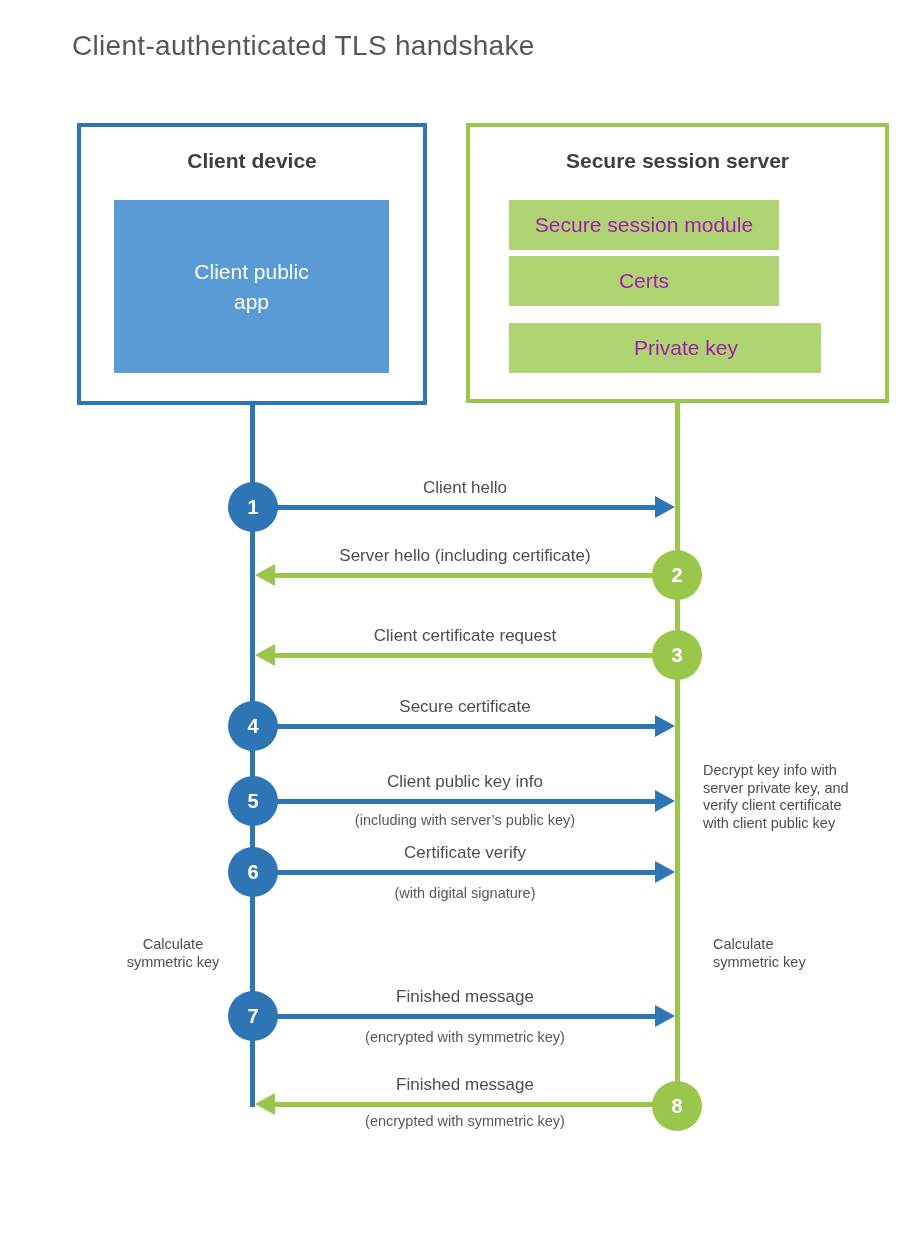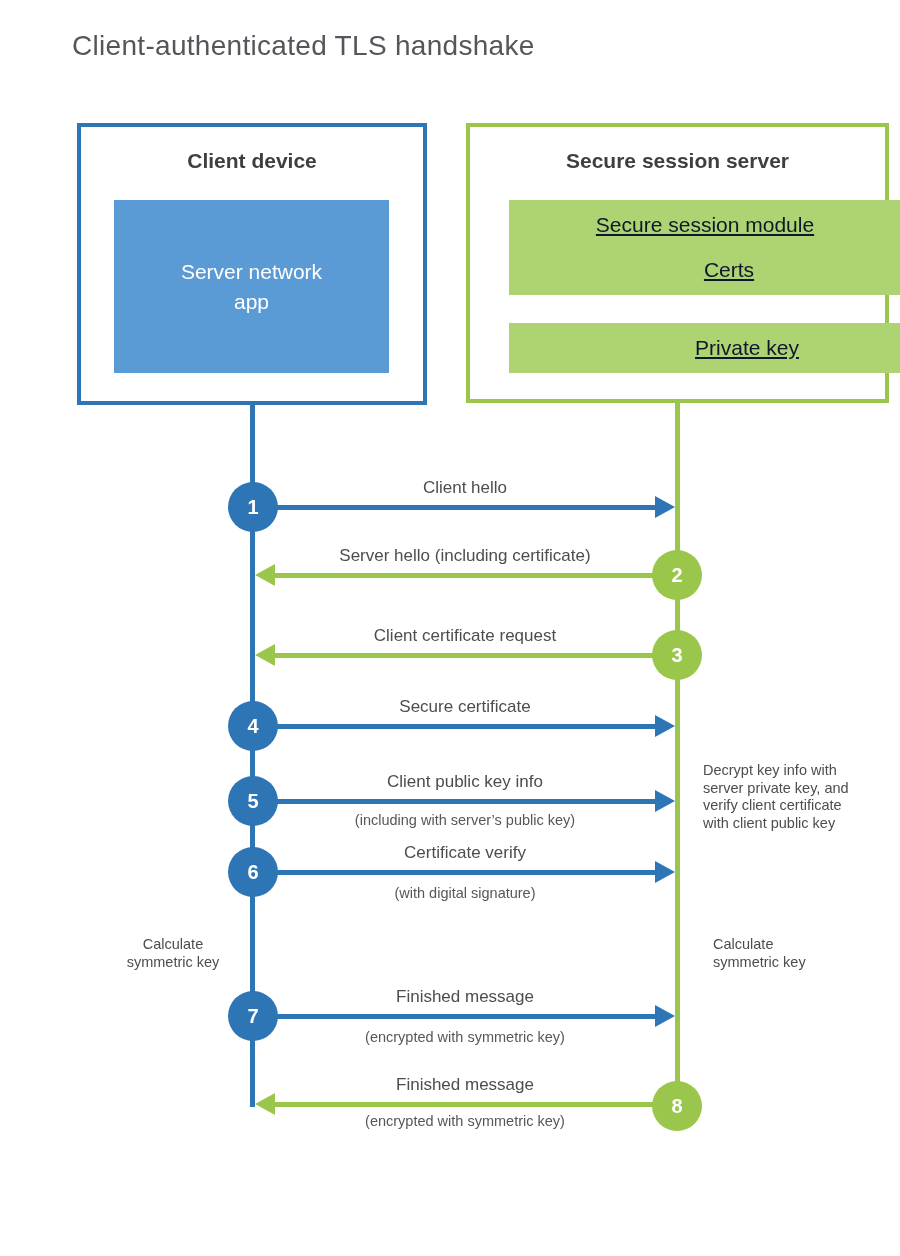--- a/index.html
+++ b/index.html
@@ -21,24 +21,24 @@
   .entity-heading {
     position:absolute; left:0; right:0; top:22px; text-align:center;
     font-size:21px; font-weight:bold; color:var(--text-dark);
   }
   .app-box {
     position:absolute; left:33px; top:73px; width:275px; height:173px;
     background:var(--blue-light); color:#fff; font-size:21px; line-height:30px;
     display:flex; align-items:center; justify-content:center; text-align:center; white-space:pre-line;
   }
   .module-bar {
-    position:absolute; left:39px; width:392px; height:50px; background:var(--green-light);
-    color:#0f172a; font-size:21px; display:flex; align-items:center; justify-content:center; text-align:center;text-decoration:underline;
+    position:absolute; left:39px; width:270px; height:50px; background:var(--green-light);
+    color:#a21caf; font-size:21px; display:flex; align-items:center; justify-content:center; text-align:center;
   }
-  .module-bar.m0 { top:73px; } .module-bar.m1 { top:118px;padding-left:24px; } .module-bar.m2 { top:196px;padding-left:42px; }
+  .module-bar.m0 { top:73px; } .module-bar.m1 { top:129px; } .module-bar.m2 { top:196px;padding-left:42px; }
   
   .vline { position:absolute; width:5px; }
   .vline.client-line { left:214px; top:405px; height:702px; background:var(--blue); }
   .vline.server-line { left:639px; top:403px; height:703px; background:var(--green); }
   
   .msg-line { position:absolute; height:5px; }
   .msg-line.blue  { left:217px; width:403px; background:var(--blue); }
   .msg-line.green { left:238px; width:403px; background:var(--green); }
   .ah { position:absolute; width:0; height:0; border-top:11px solid transparent; border-bottom:11px solid transparent; }
   .ah.right { left:619px; border-left:20px solid var(--blue); }
@@ -66,21 +66,21 @@
 </style>
 </head>
 <body>
 
 <div class="canvas" style="--blue: #2E75B6; --blue-light: #5B9BD5; --green: #9BC64C; --green-light: #AED373;">
 
   <div class="page-title">Client-authenticated TLS handshake</div>
 
   <div class="entity-box client">
     <div class="entity-heading">Client device</div>
-    <div class="app-box">Server network
+    <div class="app-box">Client public
 app</div>
   </div>
 
   <div class="entity-box server">
     <div class="entity-heading">Secure session server</div>
     <div class="module-bar m0">Secure session module</div>
     <div class="module-bar m1">Certs</div>
     <div class="module-bar m2">Private key</div>
   </div>
 

